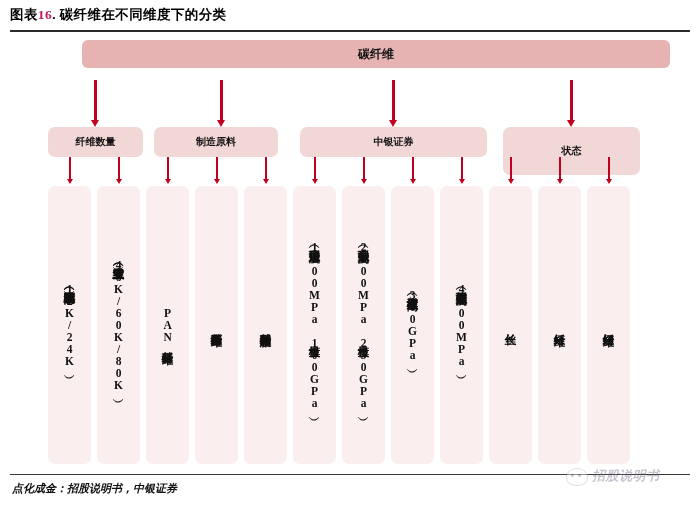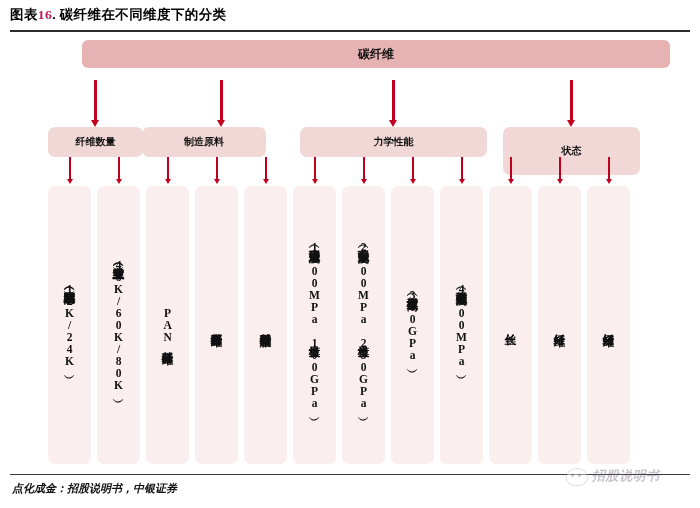--- a/index.html
+++ b/index.html
@@ -146,25 +146,25 @@
 
     <div class="conn" style="left:392px;top:46px;width:2.6px;height:42px;"></div>
     <div class="arrow-head" style="left:388.8px;top:86px;"></div>
 
     <div class="conn" style="left:570px;top:46px;width:2.6px;height:42px;"></div>
     <div class="arrow-head" style="left:566.8px;top:86px;"></div>
 
     <div class="node lvl2" style="left:48px;top:93px;width:95px;height:30px;">
       <span>纤维数量</span>
     </div>
-    <div class="node lvl2" style="left:142px;top:93px;width:124px;height:30px;">
+    <div class="node lvl2" style="left:154px;top:93px;width:124px;height:30px;">
       <span>制造原料</span>
     </div>
     <div class="node lvl2" style="left:300px;top:93px;width:187px;height:30px;">
-      <span>力学性能</span>
+      <span>中银证券</span>
     </div>
     <div class="node lvl2" style="left:503px;top:93px;width:137px;height:48px;">
       <span>状态</span>
     </div>
 
     <div class="conn" style="left:69px;top:123px;width:2.4px;height:24px;"></div>
     <div class="arrow-head small" style="left:66.7px;top:145px;"></div>
 
     <div class="conn" style="left:118px;top:123px;width:2.4px;height:24px;"></div>
     <div class="arrow-head small" style="left:115.7px;top:145px;"></div>

